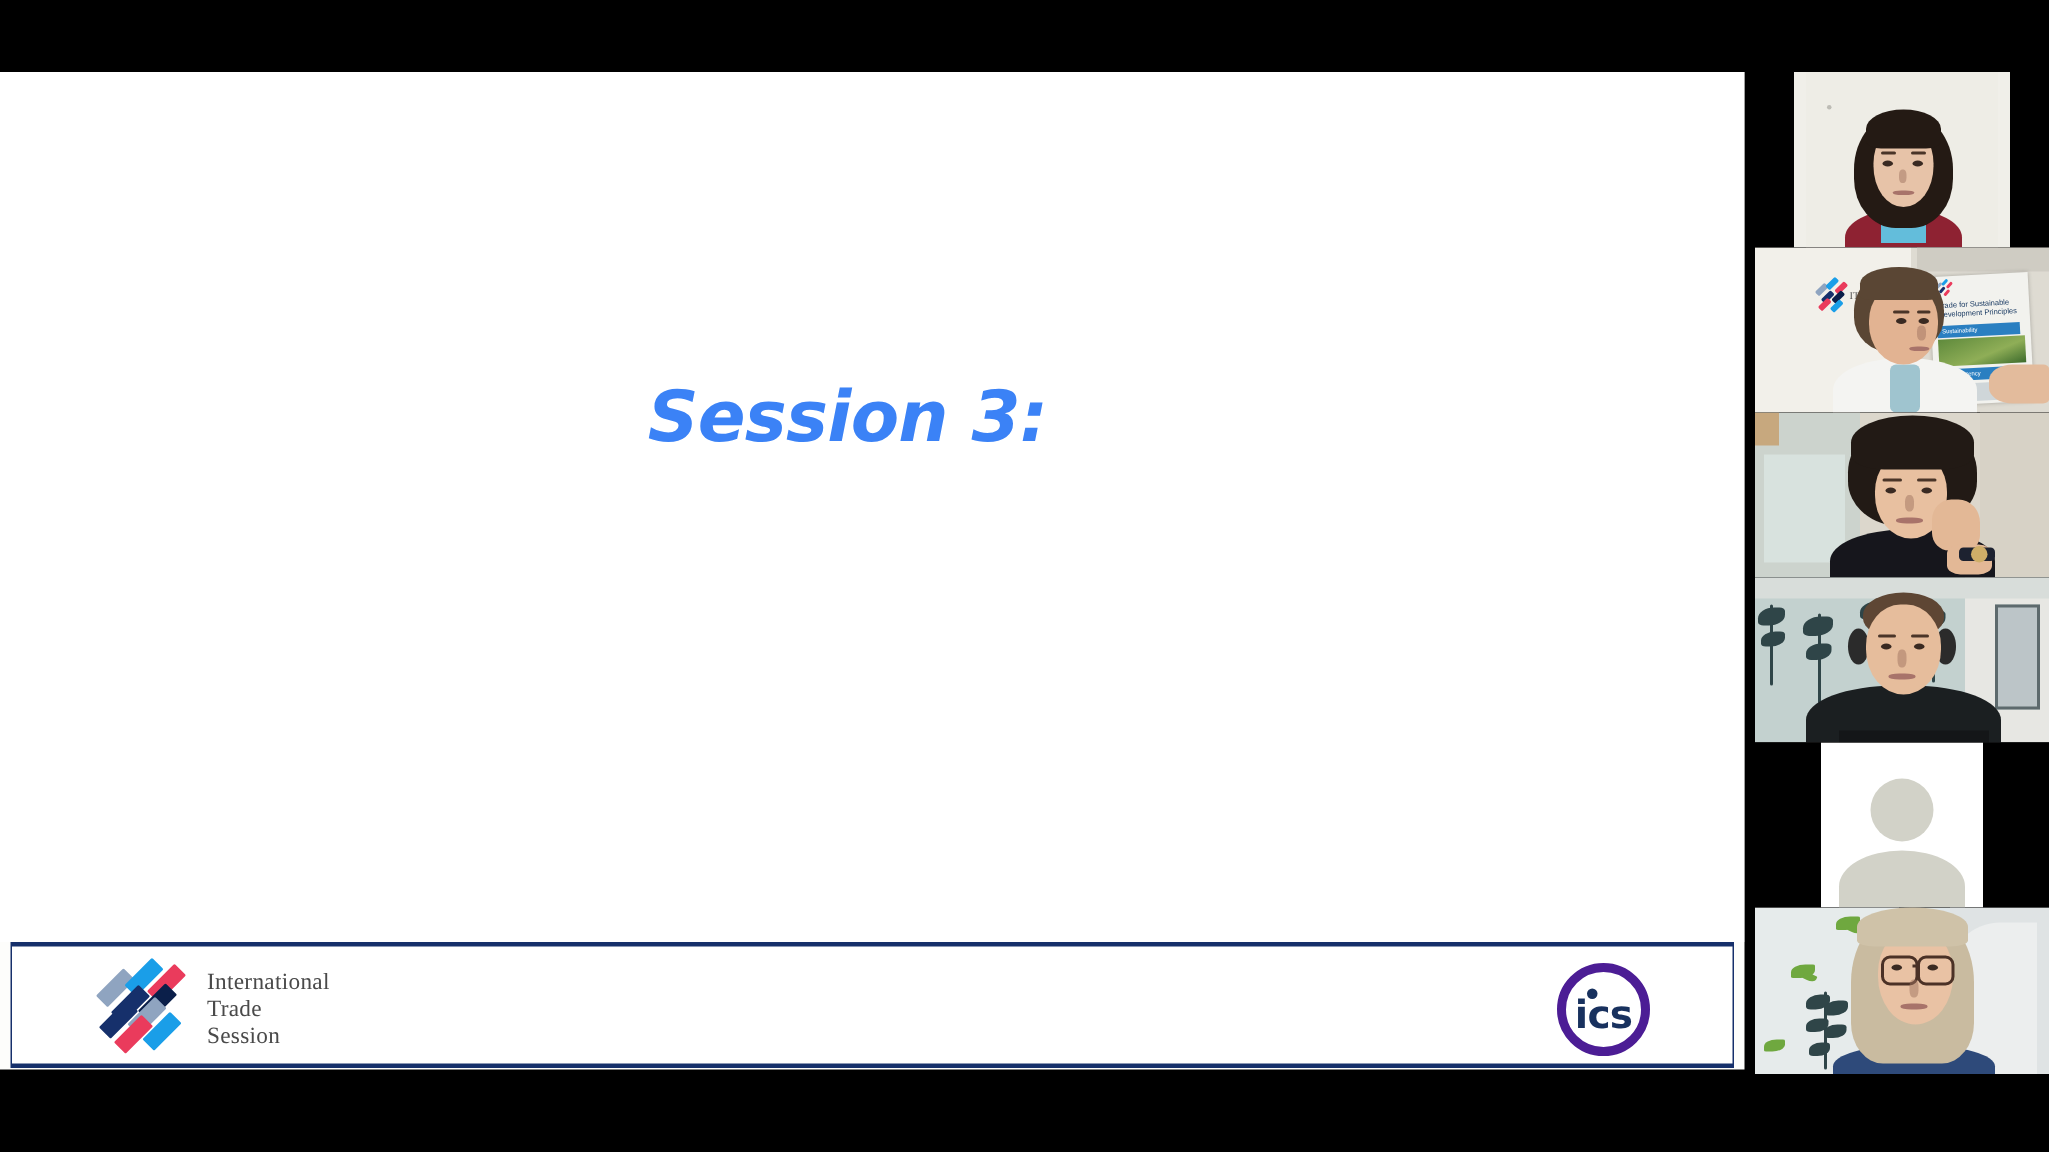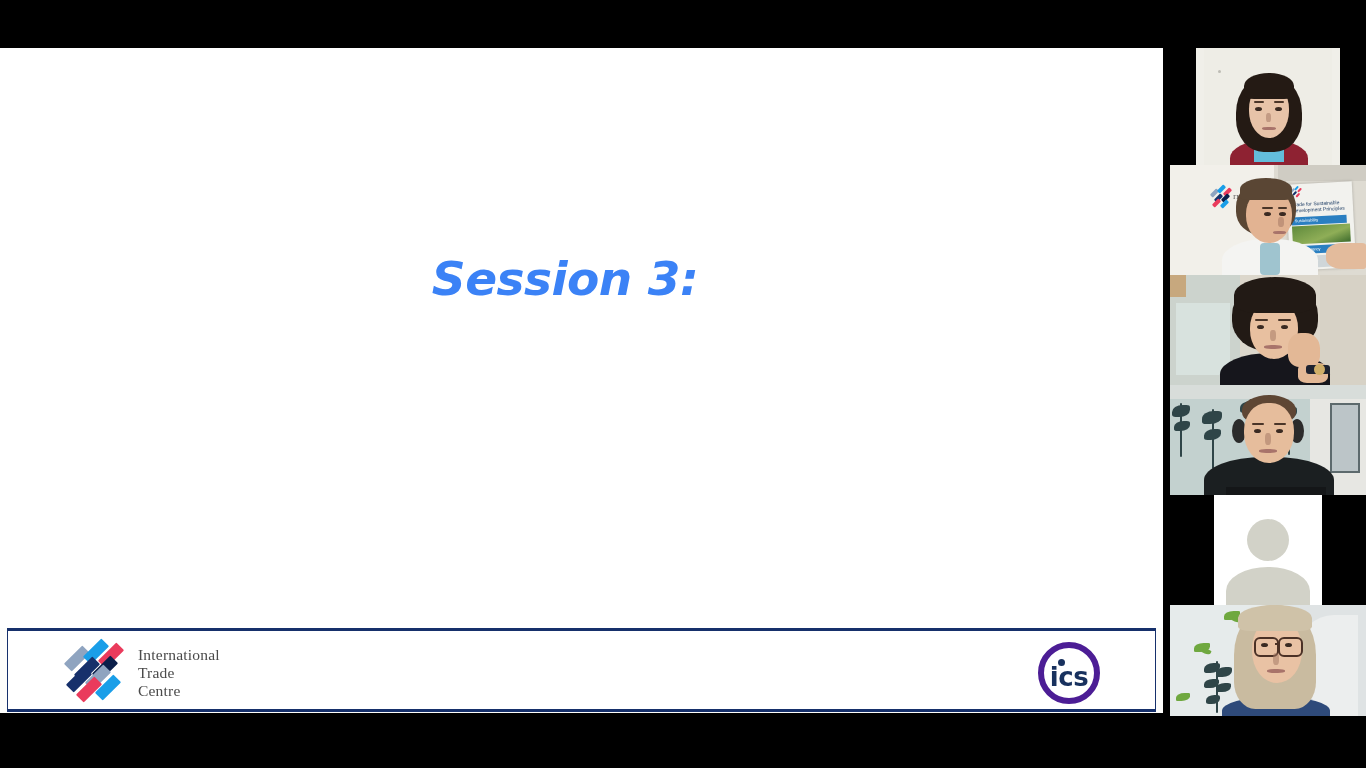--- a/index.html
+++ b/index.html
@@ -288,21 +288,21 @@
           <div class="bar" style="left:12px; top:20px; background:#16306b;"></div>
           <div class="bar" style="left:30px; top:19px; background:#0b1f4a;"></div>
           <div class="bar" style="left:23px; top:28px; background:#8fa4c0;"></div>
           <div class="bar" style="left:4px;  top:30px; background:#16306b;"></div>
           <div class="bar" style="left:14px; top:40px; background:#ea3b5c;"></div>
           <div class="bar" style="left:33px; top:38px; background:#1a9ee8;"></div>
         </div>
         <div id="itc-text">
           <div>International</div>
           <div>Trade</div>
-          <div>Centre</div>
+          <div>Session</div>
         </div>
       </div>
 
 
       <div id="ics-logo">
         <div class="ics-dot"></div>
         <div class="ics-text">ics</div>
       </div>
 
     </div>

